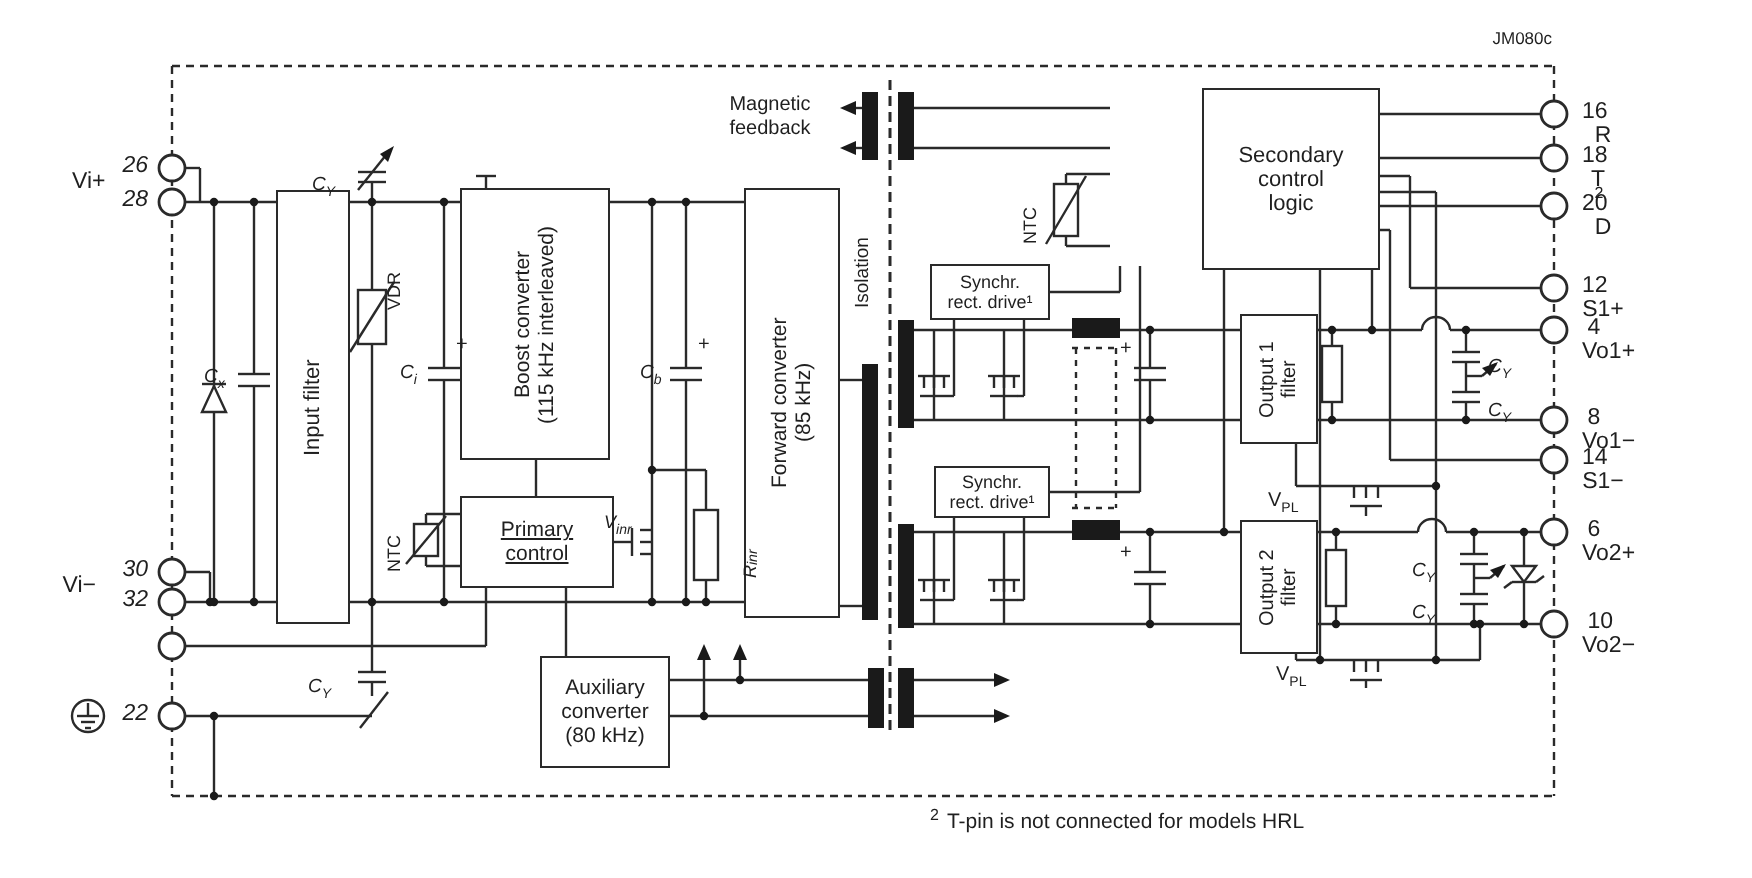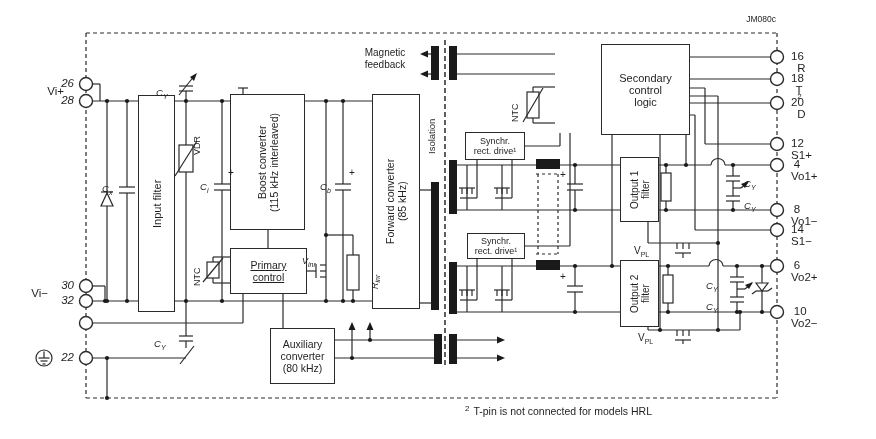--- a/index.html
+++ b/index.html
@@ -458,21 +458,21 @@
 <div class="lbl" style="left:638px;top:320px;font-size:10px;">
   <span>V</span><sub>PL</sub></div>
 
 <div class="lbl" style="left:228px;top:167px;font-size:10px;">+</div>
 <div class="lbl" style="left:349px;top:167px;font-size:10px;">+</div>
 <div class="lbl" style="left:560px;top:169px;font-size:10px;">+</div>
 <div class="lbl" style="left:560px;top:271px;font-size:10px;">+</div>
 
 <div class="lbl" style="left:718px;top:14px;width:58px;font-size:8.5px;text-align:right;">JM080c</div>
 
-<div class="lbl" style="left:36px;top:85px;width:28px;font-size:11.5px;text-align:right;">Vi+</div>
+<div class="lbl" style="left:36px;top:85px;width:28px;font-size:11.5px;text-align:left;">Vi+</div>
 <div class="lbl pinnum" style="left:54px;top:77px;width:20px;font-size:11.5px;text-align:right;">26</div>
 <div class="lbl pinnum" style="left:54px;top:94px;width:20px;font-size:11.5px;text-align:right;">28</div>
 
 <div class="lbl" style="left:20px;top:287px;width:28px;font-size:11.5px;text-align:right;">Vi−</div>
 <div class="lbl pinnum" style="left:54px;top:279px;width:20px;font-size:11.5px;text-align:right;">30</div>
 <div class="lbl pinnum" style="left:54px;top:294px;width:20px;font-size:11.5px;text-align:right;">32</div>
 
 
 <div class="lbl pinnum" style="left:54px;top:351px;width:20px;font-size:11.5px;text-align:right;">22</div>
 

